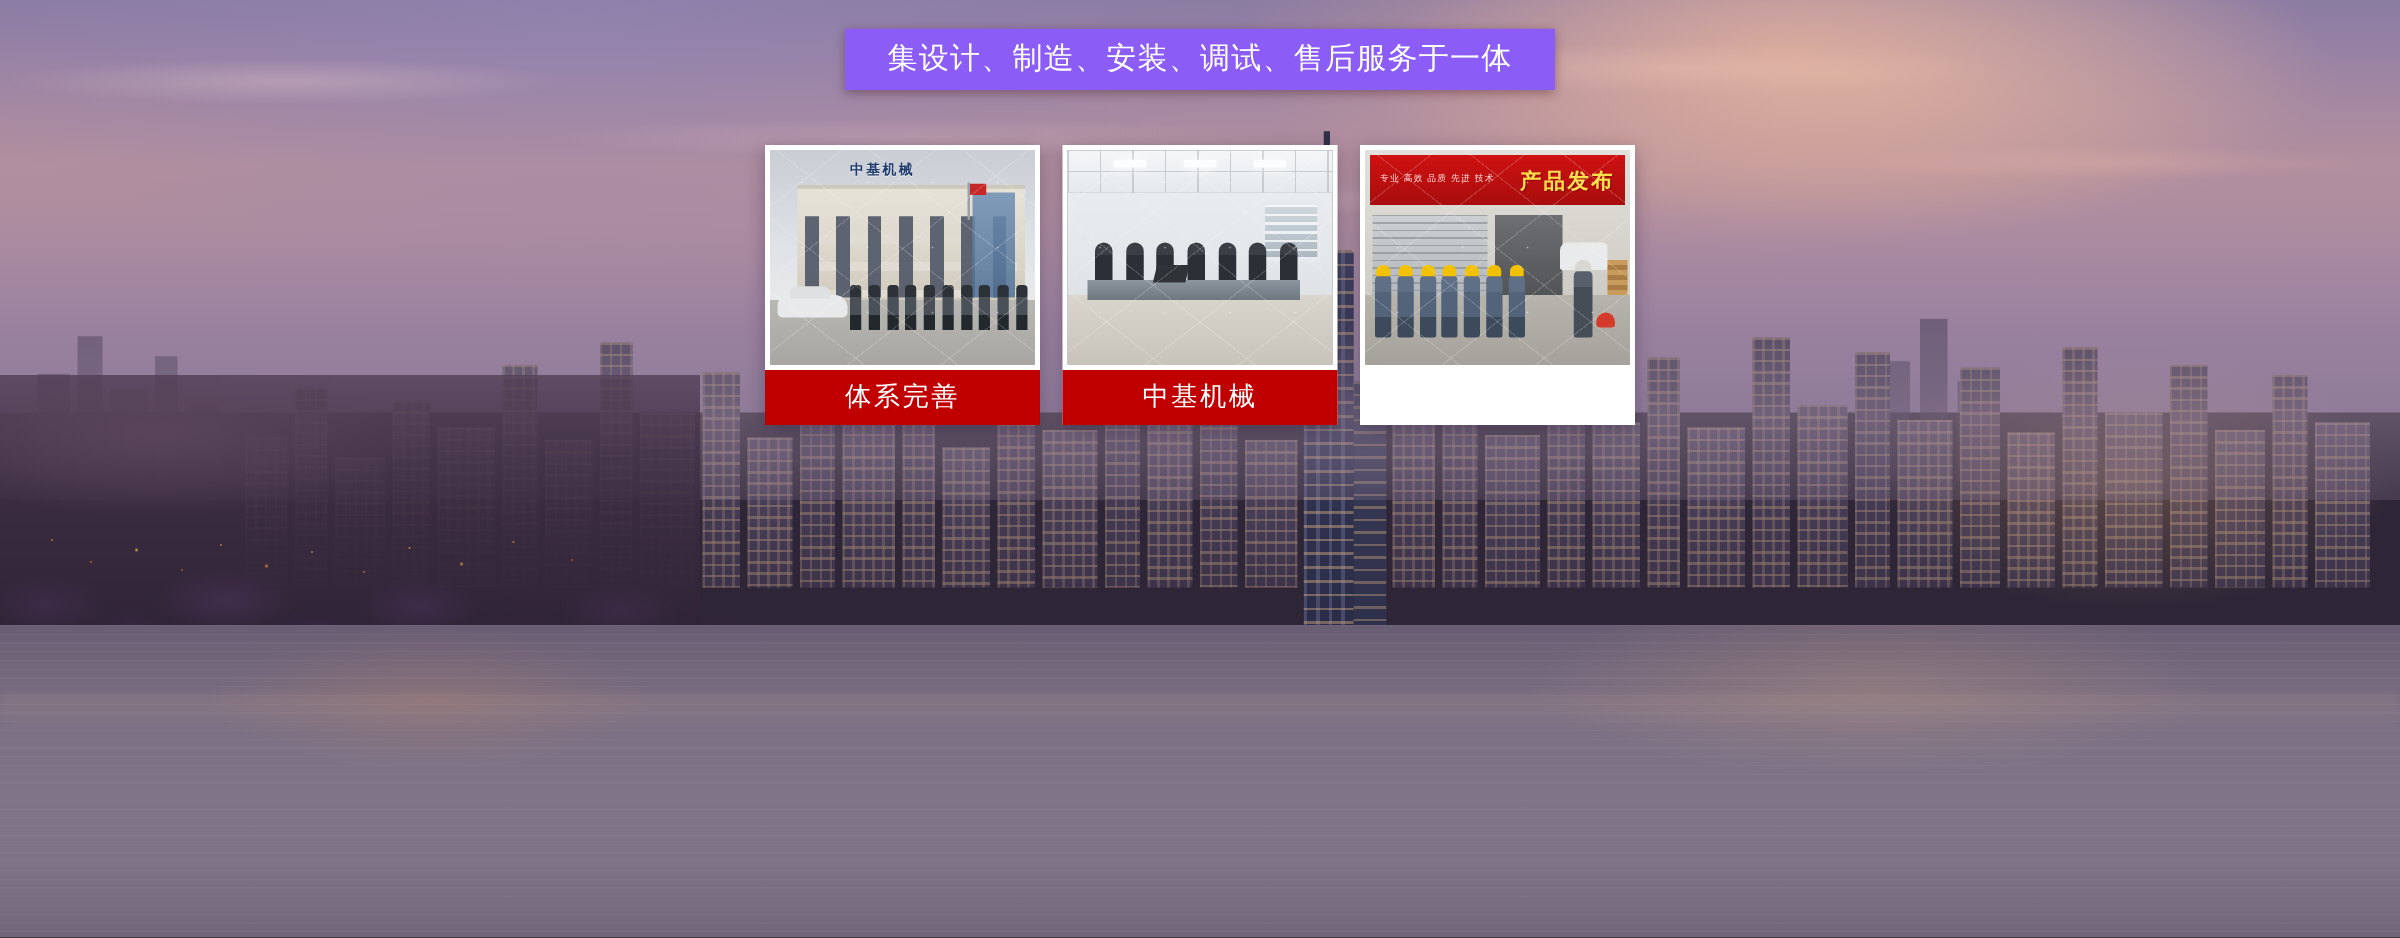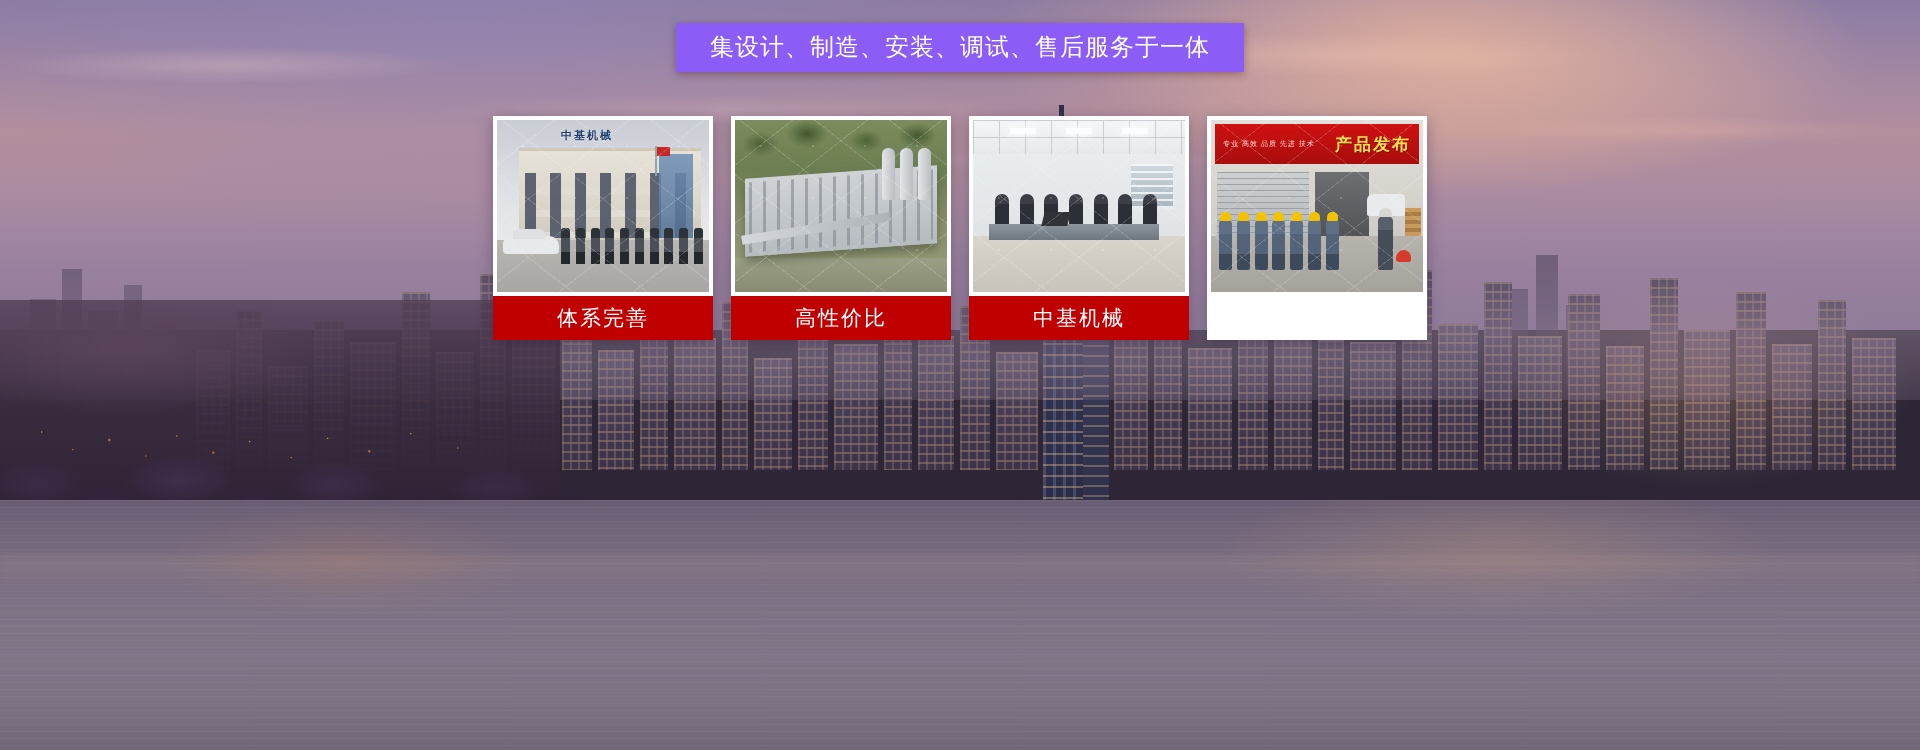--- a/index.html
+++ b/index.html
@@ -453,37 +453,20 @@
               <i></i>
               <i></i>
               <i></i>
           </div>
           <div class="wm"></div>
           <div class="wm-dots"></div>
         </div>
         <div class="card-label">体系完善</div>
       </div>
 
-      <div class="card">
-        <div class="card-photo">
-          <div class="p2-bg"></div>
-          <div class="p2-trees"></div>
-          <div class="p2-road"></div>
-          <div class="p2-plant"></div>
-          <div class="p2-silos">
-              <i></i>
-              <i></i>
-              <i></i>
-            </div>
-          <div class="p2-belt"></div>
-          <div class="wm"></div>
-          <div class="wm-dots"></div>
-        </div>
-        <div class="card-label">高性价比</div>
-      </div>
 
       <div class="card">
         <div class="card-photo">
           <div class="p3-wall"></div>
           <div class="p3-ceiling"></div>
           <div class="p3-lights">
               <i></i>
               <i></i>
               <i></i>
             </div>

